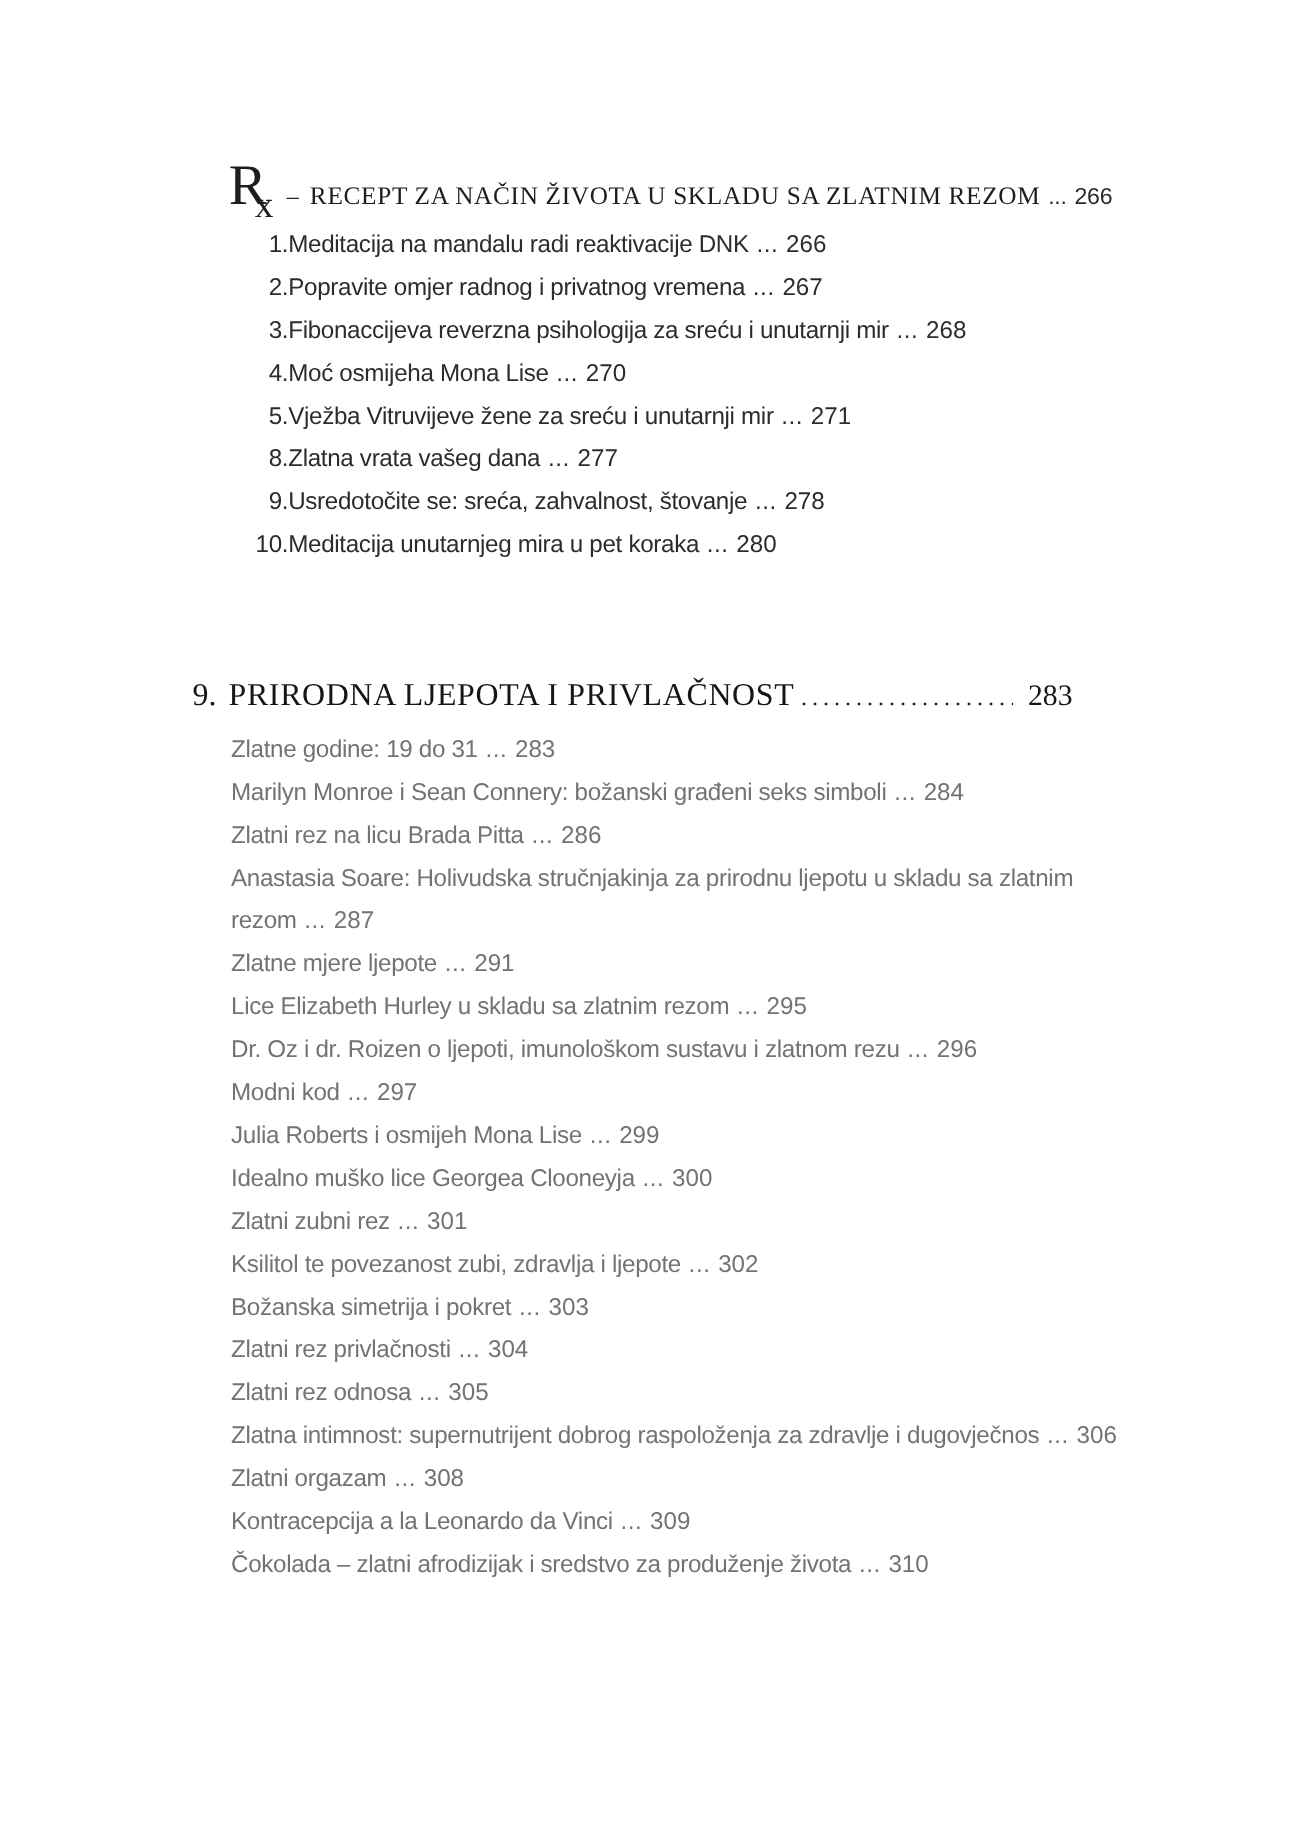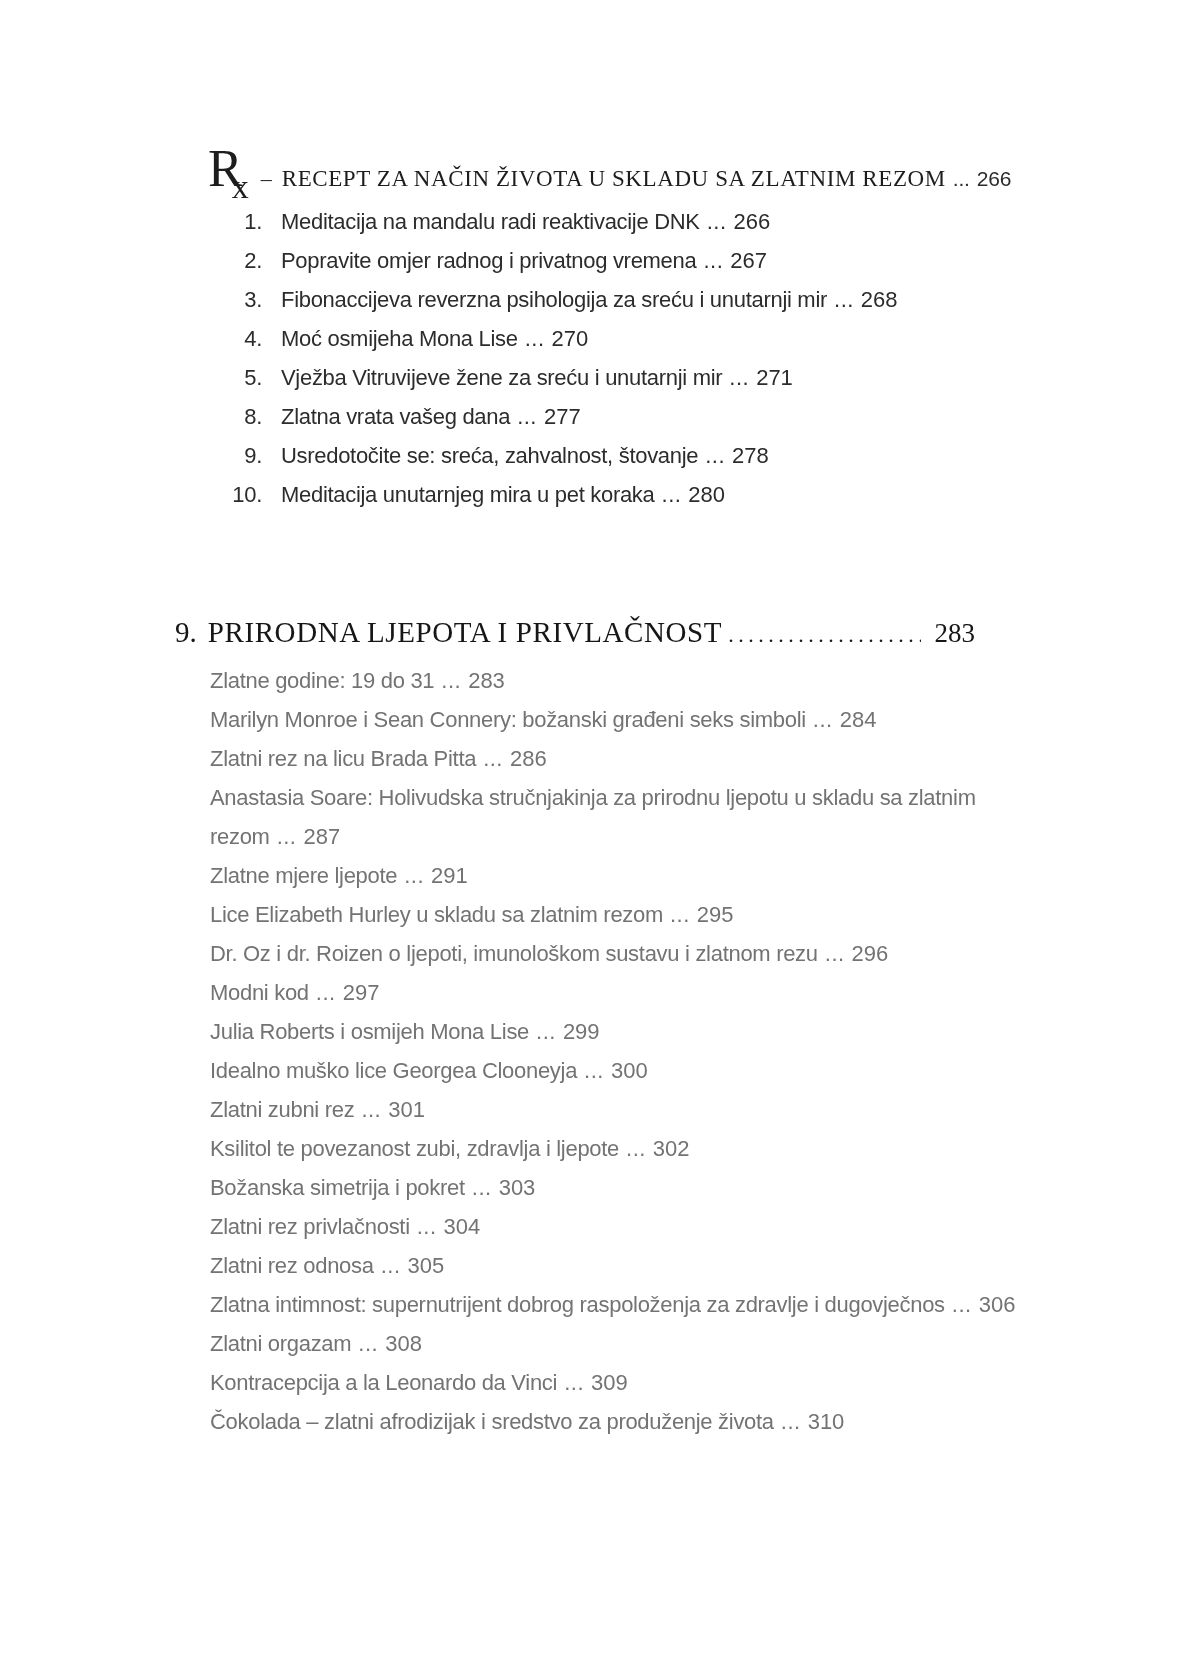--- a/index.html
+++ b/index.html
@@ -83,21 +83,21 @@
     font-size: 22px;
     color: #2c2c2c;
     letter-spacing: -0.3px;
   }
   .rx-row .num {
     display: inline-block;
     width: 262px;
     text-align: right;
   }
   .rx-row .txt {
-    margin-left: 19px;
+    margin-left: 0;
     text-align: center;
   }
 
   
   .chapter-heading {
     position: absolute;
     left: 175px;
     top: 610px;
     width: 800px;
     display: flex;

